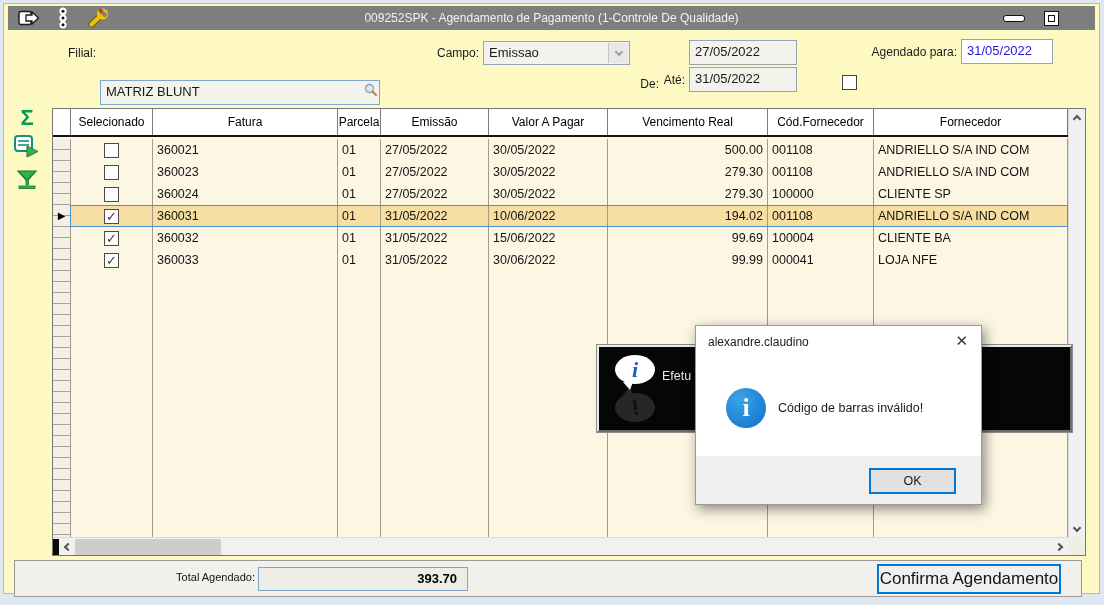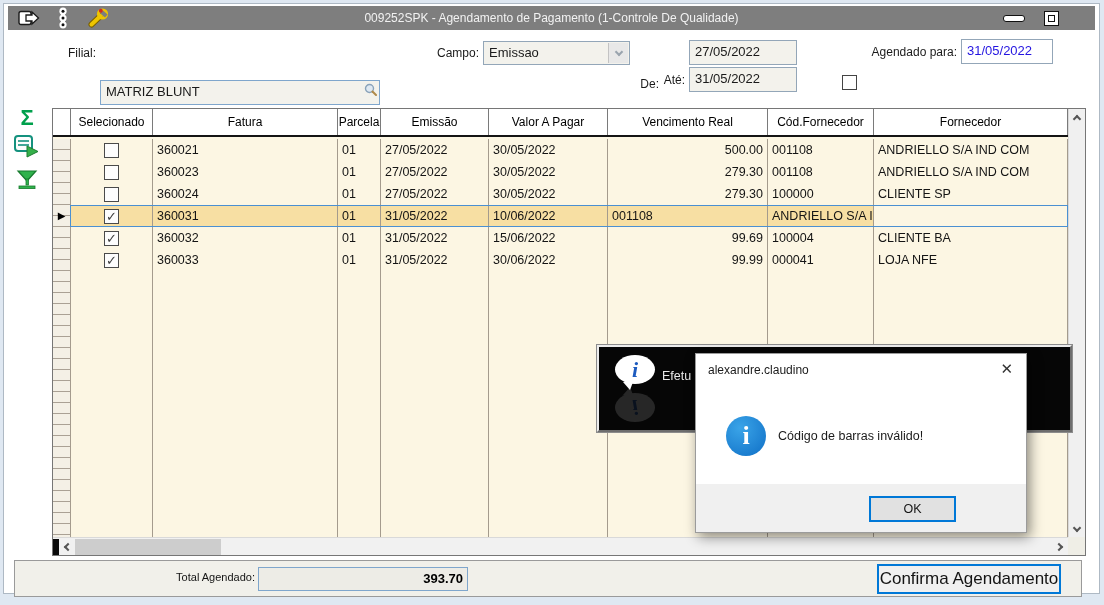--- a/index.html
+++ b/index.html
@@ -1,21 +1,21 @@
 <!DOCTYPE html>
 <html><head>
 <meta charset="utf-8">
 <style>
   * { box-sizing: border-box; margin: 0; padding: 0; }
   html,body { width:1104px; height:605px; overflow:hidden; }
   body { font-family:"Liberation Sans","DejaVu Sans",sans-serif; background:#dfe8f2; position:relative; }
 
   
   .window { position:absolute; left:3px; top:3px; width:1097px; height:591px;
-            background:#ffffff; border:1px solid #aeb9c4; }
+            background:#fef9c3; border:1px solid #aeb9c4; }
 
   
   .titlebar { position:absolute; left:4px; top:2px; right:4px; height:24px;
               background:#7e7e7e; display:flex; align-items:center; }
   .tb-icon { width:26px; height:22px; display:flex; align-items:center; justify-content:center; margin-left:8px; }
   .tb-title { position:absolute; left:0; right:0; text-align:center; color:#f2f2f2; font-size:12px; pointer-events:none; }
   .tb-min { position:absolute; right:70px; top:9px; width:22px; height:7px; background:#fff; border:1px solid #111; border-radius:3px; }
   .tb-max { position:absolute; right:36px; top:5px; width:15px; height:15px; background:#fff; border:1px solid #111; display:flex; align-items:center; justify-content:center; }
   .tb-max .inner { width:7px; height:7px; border:1px solid #111; background:#fff; }
 
@@ -87,40 +87,40 @@
   .splitter { width:6px; height:16px; background:#0a0a0a; flex:0 0 6px; }
   .hthumb { width:146px; height:16px; background:#cdcdcd; flex:0 0 146px; }
   .htrack { flex:1 1 auto; }
 
   
   .footer { position:absolute; left:10px; top:556px; width:1068px; height:37px;
             background:#f1f0ea; border:1px solid #9a9a9a; }
   .total-label { position:absolute; left:110px; top:10px; width:130px; text-align:right; font-size:11px; color:#141414; }
   .total-field { position:absolute; left:243px; top:6px; width:210px; height:24px; background:#edece6;
                  border:1px solid #7fa6cc; font-size:13px; font-weight:bold; color:#000;
-                 text-align:right; line-height:22px; padding-right:4px; }
+                 text-align:right; line-height:22px; padding-right:10px; }
   .confirm-btn { position:absolute; left:862px; top:3px; width:184px; height:30px; background:#f0f0f0;
                  border:2px solid #0078d7; font-size:17px; color:#141414;
                  display:flex; align-items:center; justify-content:center; cursor:default; }
 
   
   .blackbox { position:absolute; left:597px; top:345px; width:475px; height:87px; background:#060606;
               border:2px solid; border-color:#ececec #6e6e6e #6e6e6e #ececec; box-shadow:0 0 0 1px #8c8c8c; z-index:50; }
   .bubble { position:absolute; left:16px; top:8px; width:40px; height:29px; background:#fff; border-radius:50%;
             display:flex; align-items:center; justify-content:center;
             font-family:"Liberation Serif","DejaVu Serif",serif; font-weight:bold; font-style:italic;
             font-size:22px; color:#1d5bbf; }
   .bubble::after { content:''; position:absolute; left:8px; bottom:-6px; width:0; height:0;
             border-left:7px solid transparent; border-right:3px solid transparent; border-top:8px solid #fff; }
   .bubble.reflect { top:46px; transform:scaleY(-1); opacity:.13; }
   .bb-text { position:absolute; left:63px; top:22px; color:#e9e9e9; font-size:12.5px; }
 
   
-  .dialog { position:absolute; left:695px; top:325px; width:332px; height:180px; background:#fff;
-            border:1px solid #9b9b9b; box-shadow:3px 4px 12px rgba(0,0,0,.45); z-index:60;margin-top:28px; }
+  .dialog { position:absolute; left:695px; top:325px; width:287px; height:180px; background:#fff;
+            border:1px solid #9b9b9b; box-shadow:3px 4px 12px rgba(0,0,0,.45); z-index:60; }
   .dlg-title { position:absolute; left:12px; top:9px; font-size:12px; color:#1a1a1a; }
   .dlg-close { position:absolute; right:13px; top:6px; font-size:15px; color:#333; line-height:18px; }
   .dlg-icon { position:absolute; left:30px; top:62px; width:40px; height:40px; border-radius:50%;
               background:radial-gradient(circle at 35% 30%, #3aa4e8, #0f6fc6); color:#fff;
               font-family:"Liberation Serif","DejaVu Serif",serif; font-weight:bold; font-size:26px;
               display:flex; align-items:center; justify-content:center; }
   .dlg-msg { position:absolute; left:82px; top:75px; font-size:12.5px; color:#1a1a1a; }
   .dlg-footer { position:absolute; left:0; right:0; top:130px; bottom:0; background:#f0f0f0; }
   .ok-btn { position:absolute; left:173px; top:12px; width:87px; height:26px; background:#e1e1e1;
             border:2px solid #0078d7; font-size:12.5px; color:#141414;
@@ -274,20 +274,21 @@
           </div>
     <div class="cell c-check">
       <span class="checkbox checked">
               <span class="check">✓</span>
             </span>
     </div>
     <div class="cell c-fatura">360031</div>
     <div class="cell c-parcela">01</div>
     <div class="cell c-emissao">31/05/2022</div>
     <div class="cell c-venc">10/06/2022</div>
+    <div class="cell c-valor ta-r">194.02</div>
     <div class="cell c-cod">001108</div>
     <div class="cell c-forn">ANDRIELLO S/A IND COM</div>
   </div>
 
   <div class="trow grid-cols">
     <div class="cell sel-cell"></div>
     <div class="cell c-check">
       <span class="checkbox checked">
               <span class="check">✓</span>
             </span>

